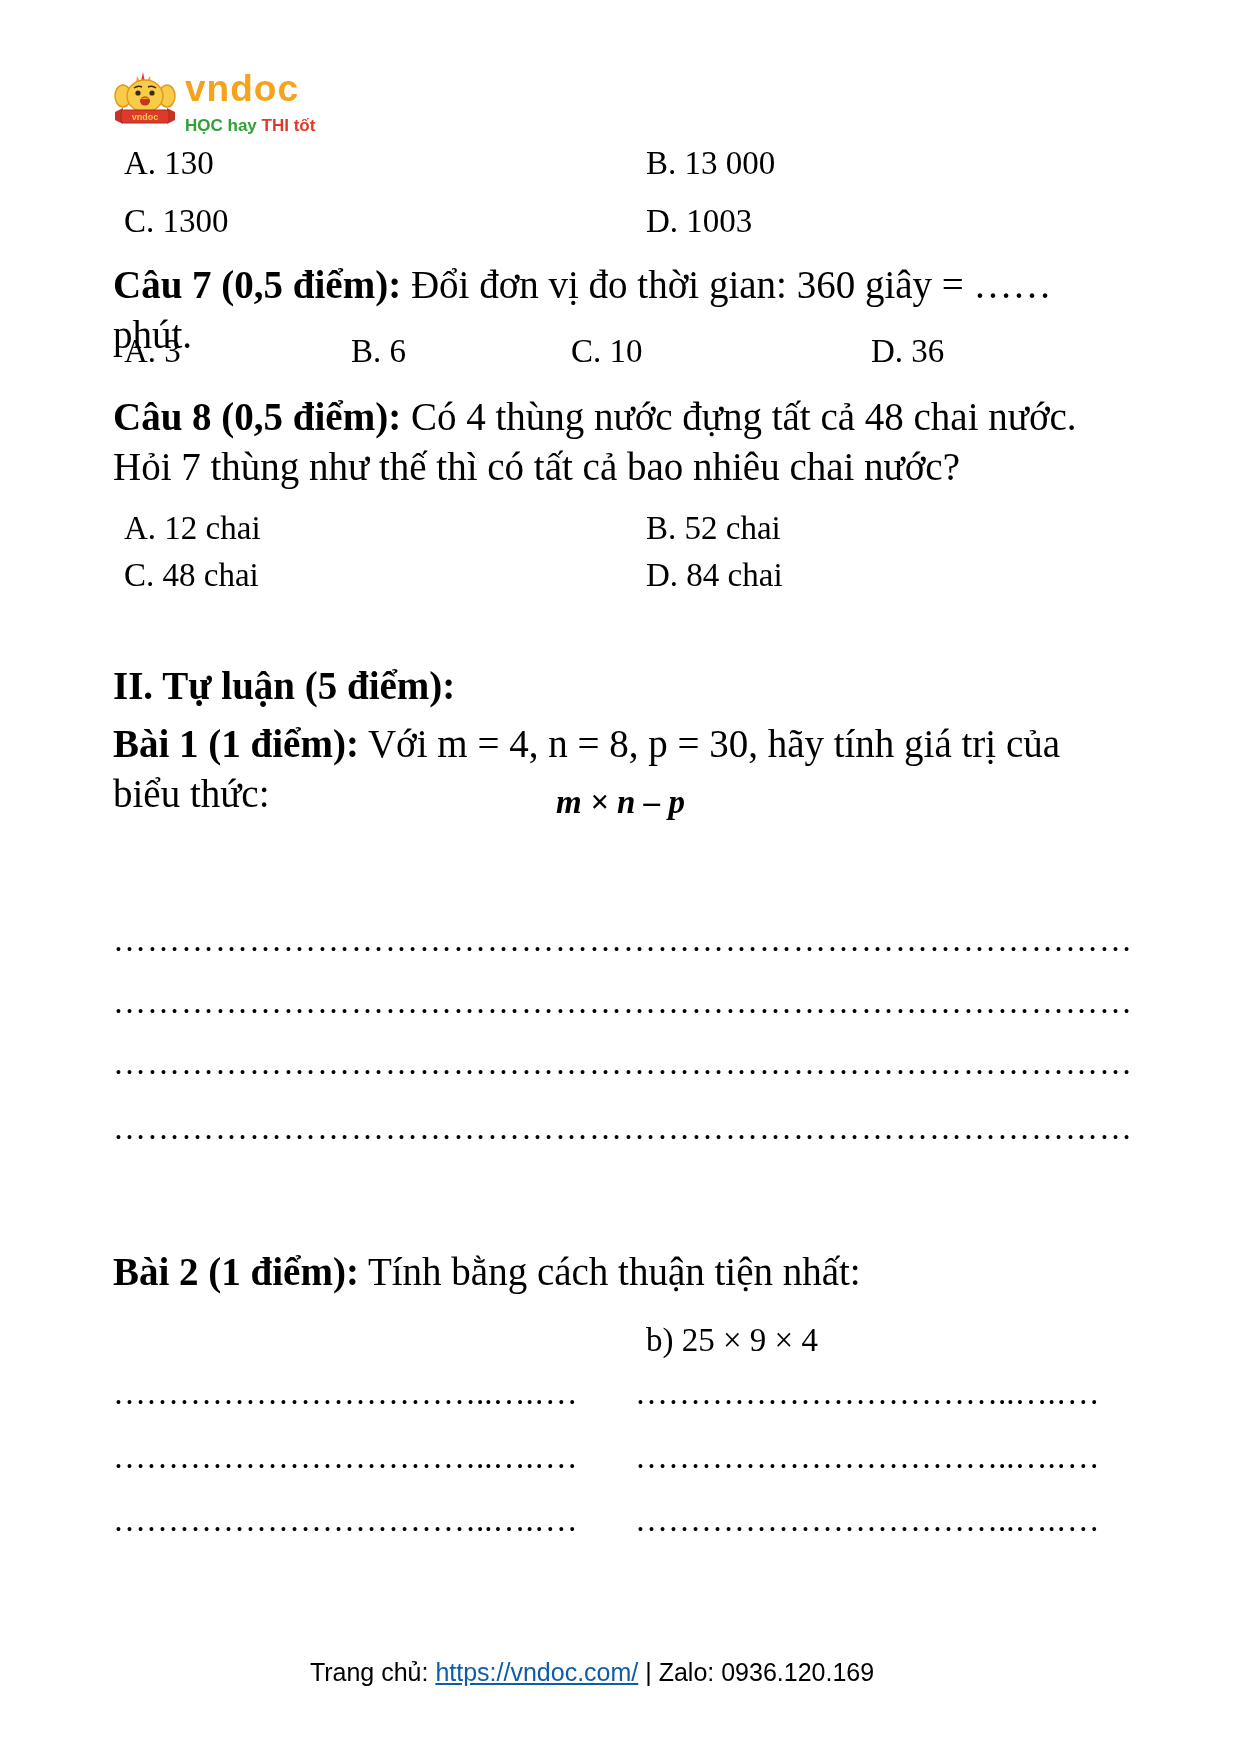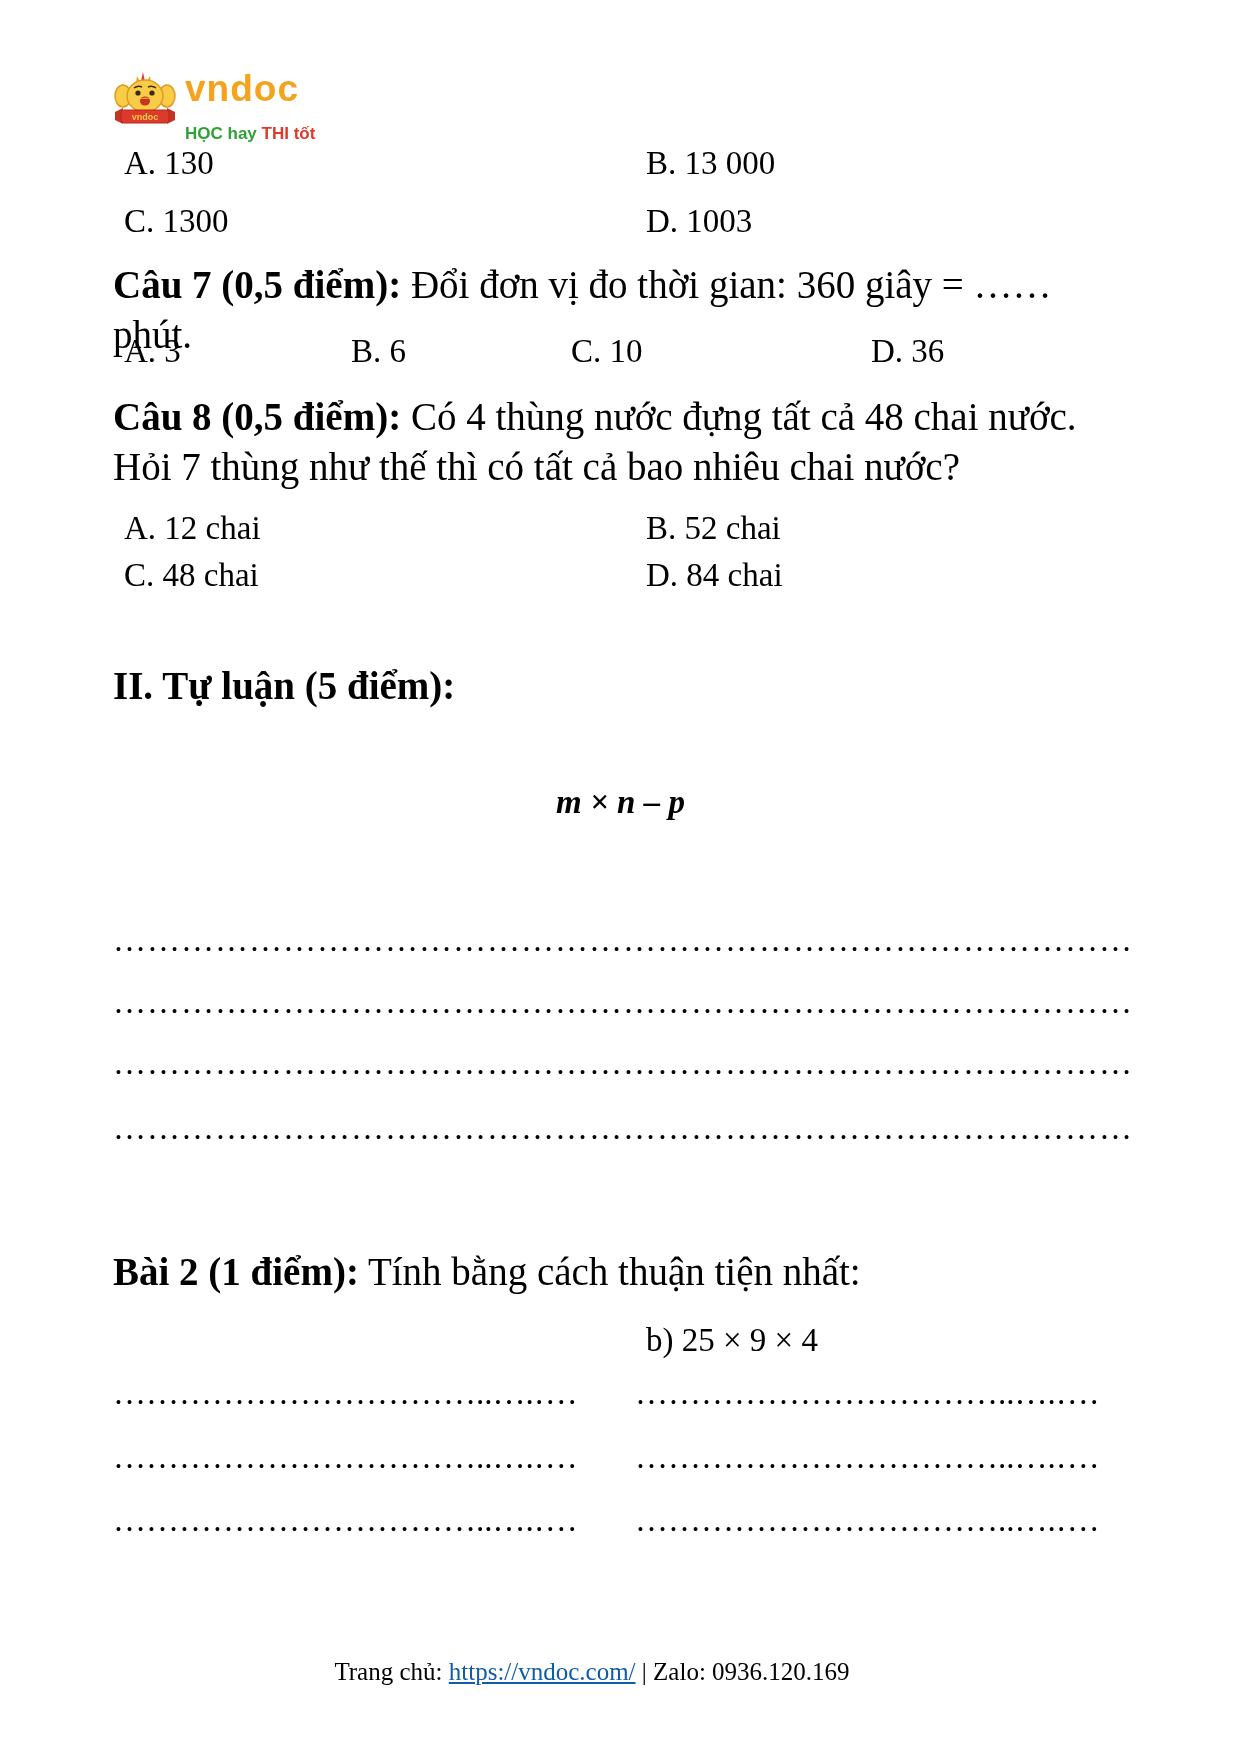--- a/index.html
+++ b/index.html
@@ -18,21 +18,21 @@
   .logo { position:absolute; left:113px; top:70px; display:flex; align-items:flex-start; gap:8px; }
   .logo-icon { width:64px; height:58px; }
   .logo-textcol { display:flex; flex-direction:column; padding-top:2px; }
   .logo-brand {
     font-family:"Liberation Sans", sans-serif;
     font-weight:bold; font-size:37px; line-height:34px;
     letter-spacing:1px;
   }
   .logo-tagline {
     font-family:"Liberation Sans", sans-serif;
-    font-weight:bold; font-size:17px; line-height:20px; margin-top:18px;
+    font-weight:bold; font-size:17px; line-height:20px; margin-top:10px;
     white-space:nowrap;
   }
 
   
   .optrow { position:absolute; left:124px; width:1015px; height:50px; }
   .optcell { position:absolute; top:0; font-size:33px; line-height:50px; white-space:nowrap; }
   .c0 { left:0; } .c1 { left:522px; }
   .q7c0 { left:0; } .q7c1 { left:227px; } .q7c2 { left:447px; } .q7c3 { left:747px; }
 
   .para { position:absolute; left:113px; width:1015px; font-size:39px; line-height:50px; }
@@ -43,21 +43,21 @@
   .blank { position:absolute; left:113px; width:1016px; height:50px;
            font-size:33px; line-height:50px; overflow:hidden; white-space:nowrap;
            letter-spacing:1px; }
   .blank2col { position:absolute; left:113px; width:1015px; height:50px; }
   .blank-l { position:absolute; left:0; top:0; width:465px; height:50px;
              font-size:33px; line-height:50px; overflow:hidden; white-space:nowrap; }
   .blank-r { position:absolute; left:522px; top:0; width:468px; height:50px;
              font-size:33px; line-height:50px; overflow:hidden; white-space:nowrap; }
 
   .footer { position:absolute; left:0; top:1655px; width:1184px; text-align:center;
-            font-family:Liberation Serif, serif; font-size:25px; line-height:34px; }
+            font-family:Liberation Sans, sans-serif; font-size:25px; line-height:34px; }
   .footer a { text-decoration:underline; }
 </style>
 </head>
 <body>
 
 <div class="page">
 
   <div class="logo">
     <span>
       <svg class="logo-icon" viewBox="0 0 64 58">
@@ -146,20 +146,23 @@
     <span class="optcell c0">
       <span>C.</span>&nbsp;<span>48 chai</span>
     </span>
     <span class="optcell c1">
       <span>D.</span>&nbsp;<span>84 chai</span>
     </span>
   </div>
 
   <div class="para bold" style="top:661px">II. Tự luận (5 điểm):</div>
 
+  <div class="para" style="top:719px">
+    <span class="bold">Bài 1 (1 điểm):</span><span> Với m = 4, n = 8, p = 30, hãy tính giá trị của biểu thức:</span>
+  </div>
   <div class="formula" style="top:777px">m × n – p</div>
 
   <div class="blank" style="top:915px">……………………………………………………………………………………………………………………………………………………………………………………</div>
   <div class="blank" style="top:977px">……………………………………………………………………………………………………………………………………………………………………………………</div>
   <div class="blank" style="top:1038px">……………………………………………………………………………………………………………………………………………………………………………………</div>
   <div class="blank" style="top:1103px">……………………………………………………………………………………………………………………………………………………………………………………</div>
 
   <div class="para" style="top:1247px">
     <span class="bold">Bài 2 (1 điểm):</span><span> Tính bằng cách thuận tiện nhất:</span>
   </div>

